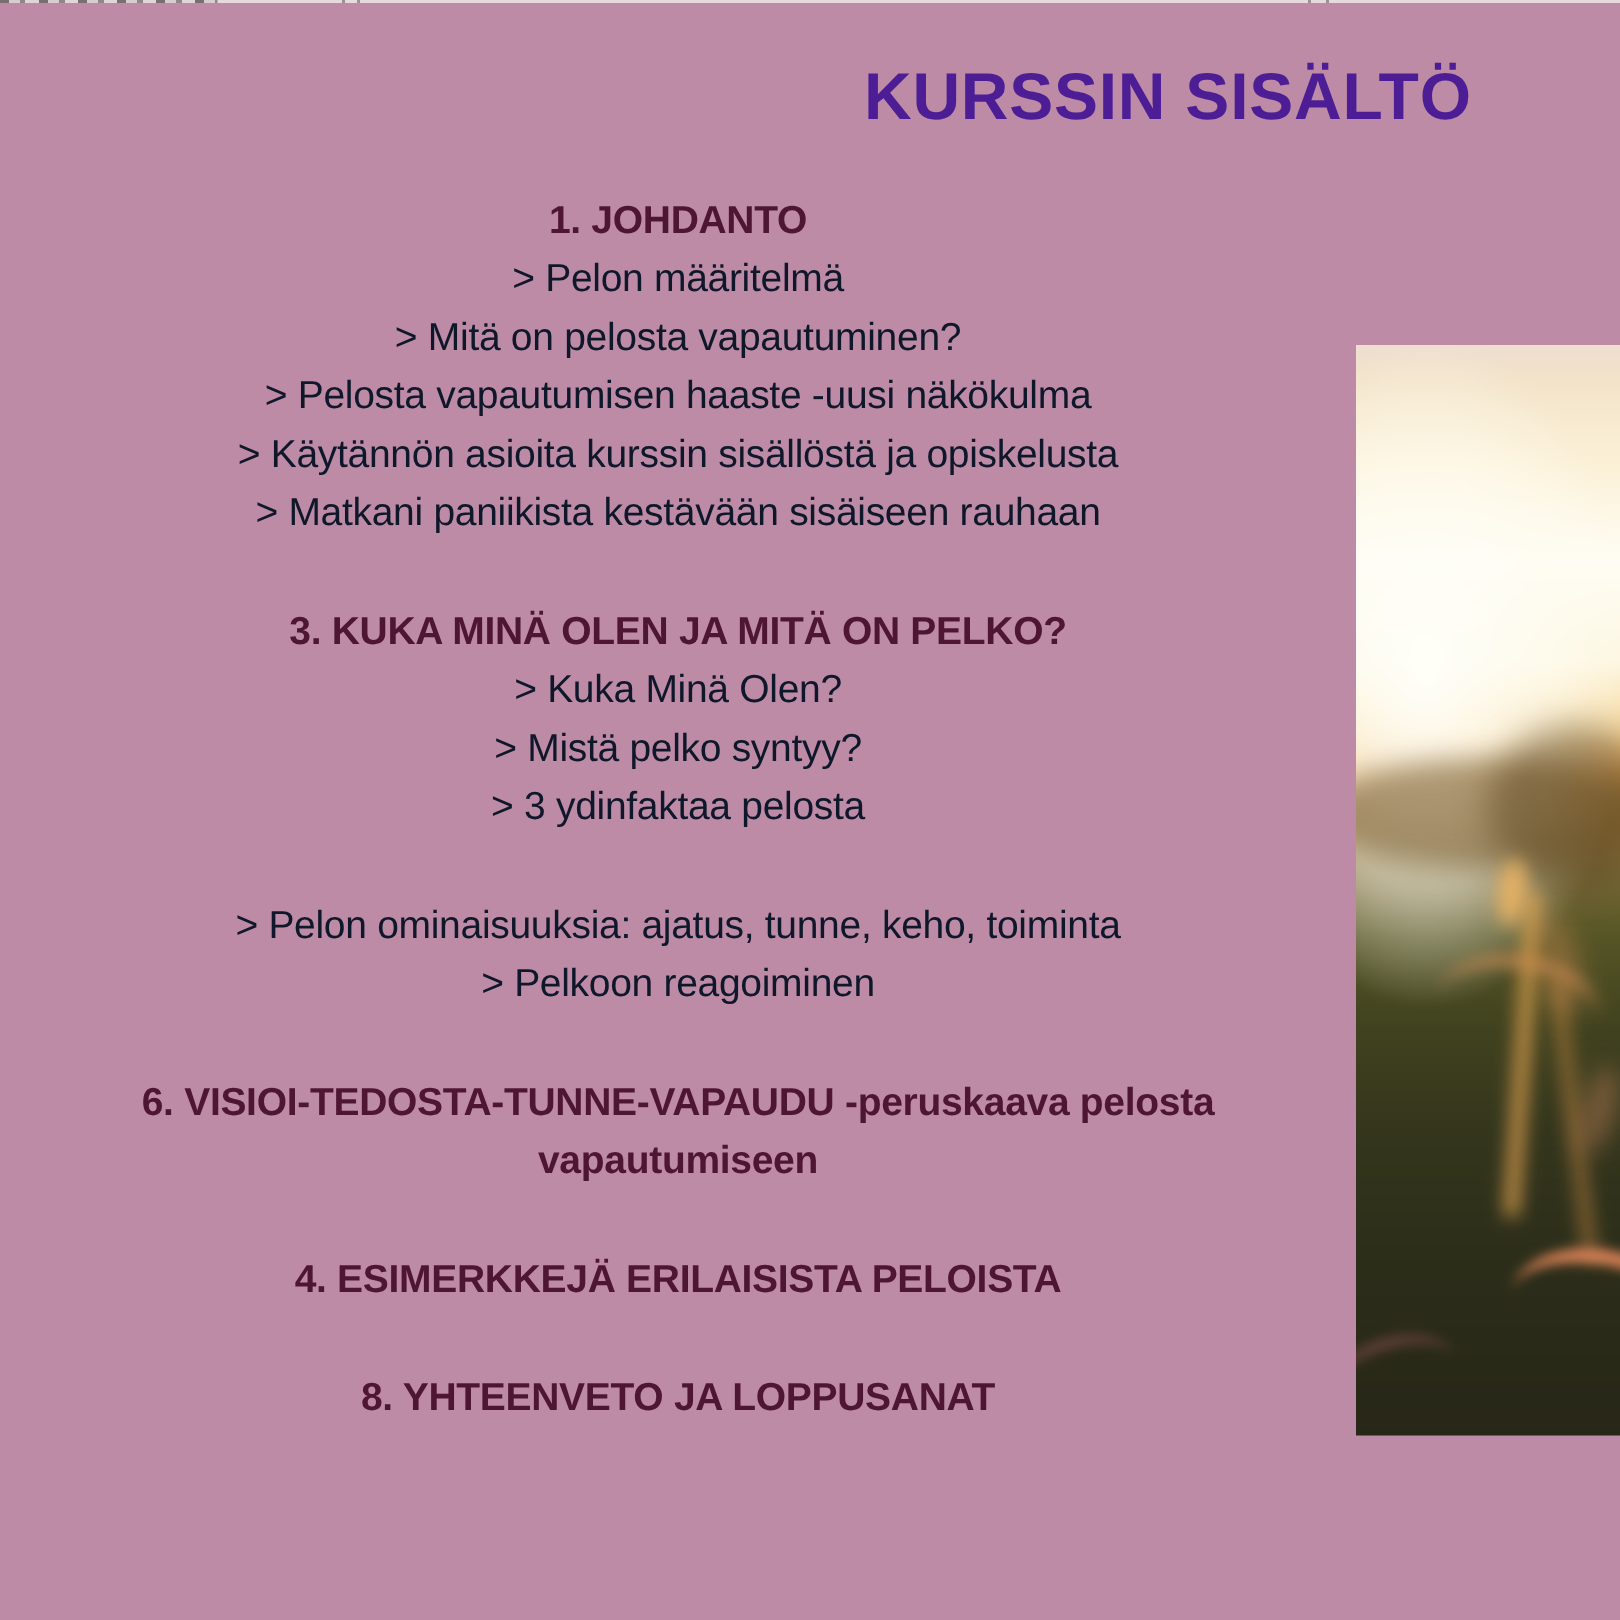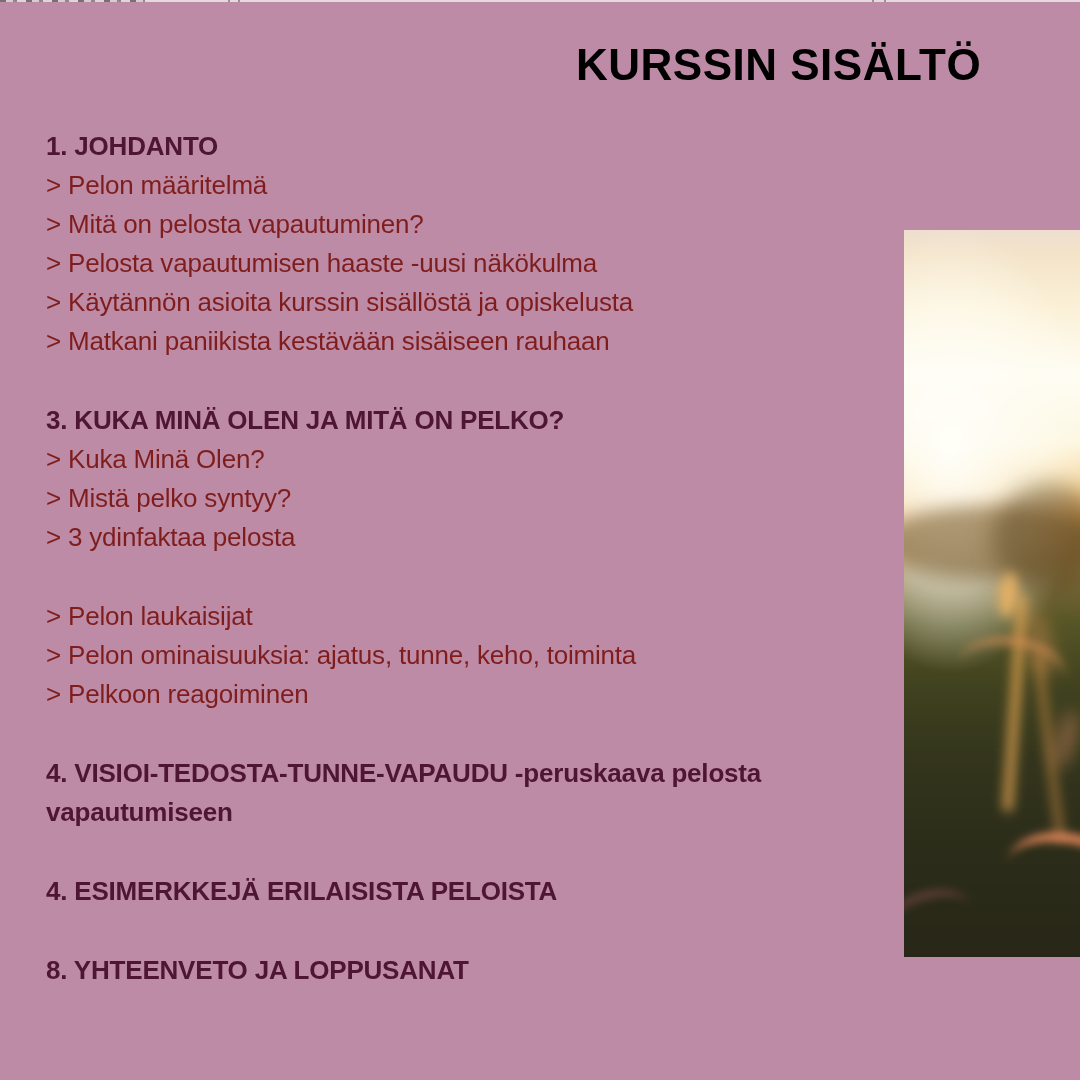--- a/index.html
+++ b/index.html
@@ -40,46 +40,46 @@
   .top-strip .tick.t4 { left: 884px; }
 
   .title {
     position: absolute;
     top: 40px;
     left: 576px;
     margin: 0;
     font-size: 44px;
     font-weight: bold;
     letter-spacing: 0.5px;
-    color: #000000;
+    color: #4c1d95;
     white-space: nowrap;
   }
 
   .content {
     position: absolute;
     top: 127px;
     left: 46px;
     width: 812px;
   }
-  .content section { margin: 0 0 40px 0; }
+  .content section { margin: 0 0 40px 0; text-align: center; }
   .content section:last-child { margin-bottom: 0; }
   .content h2 {
     margin: 0;
     font-size: 26px;
     line-height: 39px;
     font-weight: bold;
     color: #4e1633;
     letter-spacing: -0.2px;
   }
   .content p {
     margin: 0;
     font-size: 26px;
     line-height: 39px;
     font-weight: normal;
-    color: #7f1d1d;
+    color: #0f172a;
     letter-spacing: -0.2px;
   }
 
   
   .photo {
     position: absolute;
     left: 904px;
     top: 230px;
     width: 176px;
     height: 727px;
@@ -206,27 +206,26 @@
     </section>
 
     <section>
       <h2>3. KUKA MINÄ OLEN JA MITÄ ON PELKO?</h2>
       <p>&gt; Kuka Minä Olen?</p>
       <p>&gt; Mistä pelko syntyy?</p>
       <p>&gt; 3 ydinfaktaa pelosta</p>
     </section>
 
     <section>
-      <p>&gt; Pelon laukaisijat</p>
       <p>&gt; Pelon ominaisuuksia: ajatus, tunne, keho, toiminta</p>
       <p>&gt; Pelkoon reagoiminen</p>
     </section>
 
     <section>
-      <h2>4. VISIOI-TEDOSTA-TUNNE-VAPAUDU -peruskaava pelosta vapautumiseen</h2>
+      <h2>6. VISIOI-TEDOSTA-TUNNE-VAPAUDU -peruskaava pelosta vapautumiseen</h2>
     </section>
 
     <section>
       <h2>4. ESIMERKKEJÄ ERILAISISTA PELOISTA</h2>
     </section>
 
     <section>
       <h2>8. YHTEENVETO JA LOPPUSANAT</h2>
     </section>
 

